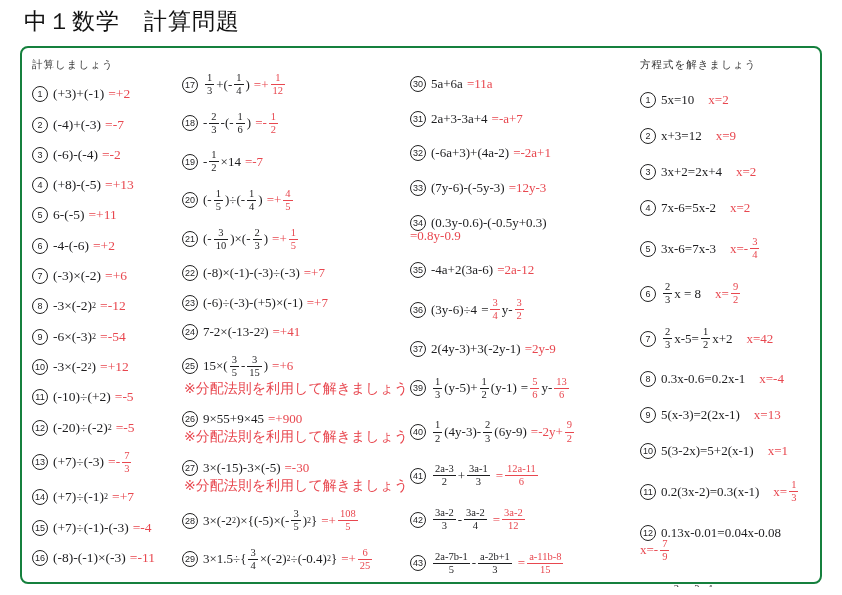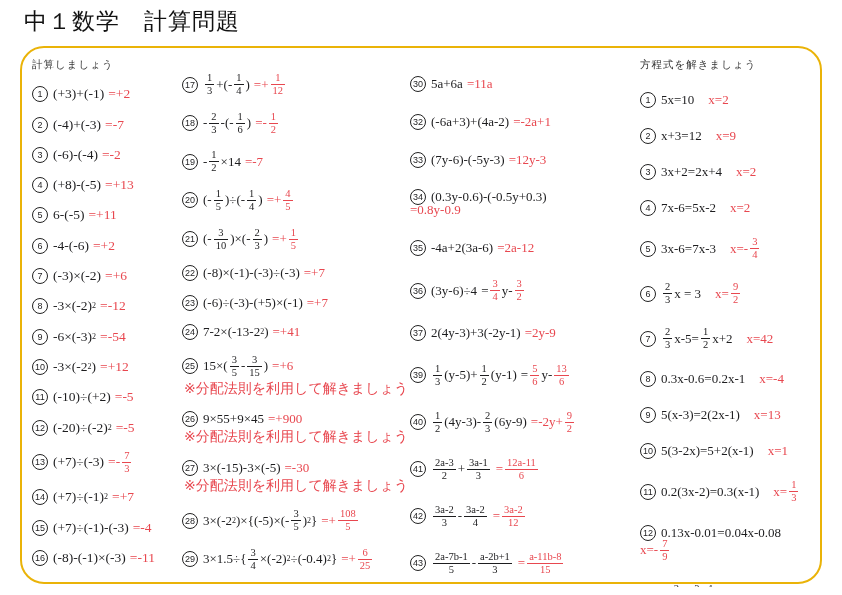--- a/index.html
+++ b/index.html
@@ -1,21 +1,21 @@
 <!DOCTYPE html>
 <html style="--red: #e8474f;"><head>
 <meta charset="utf-8">
 <style>
   html,body{margin:0;padding:0;background:#fff;}
   .sheet{position:relative;width:842px;height:587px;background:#fff;overflow:hidden;
          font-family:"Liberation Serif","DejaVu Serif",serif;color:#1d1d1f;}
   .title{position:absolute;left:24px;top:6px;font-size:23px;letter-spacing:1px;
          font-family:"Liberation Sans","DejaVu Sans",sans-serif;color:#111;}
   .frame{position:absolute;left:20px;top:46px;width:798px;height:534px;
-         border:2px solid #eab308;border-radius:24px;}
+         border:2px solid #15803d;border-radius:8px;}
   .colhdr{font-size:10.5px;color:#333;font-family:"Liberation Sans","DejaVu Sans",sans-serif;
           letter-spacing:1px;}
   .col{position:absolute;display:flex;flex-direction:column;justify-content:space-between;}
   #col1{left:10px;top:10px;width:158px;height:508px;}
   #col2{left:160px;top:24px;width:242px;height:500px;}
   #col3{left:388px;top:28px;width:232px;height:500px;}
   #col4{left:618px;top:10px;width:176px;height:512px;gap:20px;}
   .prob{display:block;}
   .pline{display:flex;align-items:center;font-size:13px;white-space:nowrap;}
   #col1 .pline{font-size:13.5px;}
@@ -485,20 +485,31 @@
             <span class="q">
               <span>5a+6a</span>
             </span>
             <span class="a">
               <span class="red">=11a</span>
             </span>
           </div>
         </div>
         <div class="prob">
           <div class="pline">
+            <span class="pnum">31</span>
+            <span class="q">
+              <span>2a+3-3a+4</span>
+            </span>
+            <span class="a">
+              <span class="red">=-a+7</span>
+            </span>
+          </div>
+        </div>
+        <div class="prob">
+          <div class="pline">
             <span class="pnum">32</span>
             <span class="q">
               <span>(-6a+3)+(4a-2)</span>
             </span>
             <span class="a">
               <span class="red">=-2a+1</span>
             </span>
           </div>
         </div>
         <div class="prob">
@@ -751,21 +762,21 @@
           </div>
         </div>
         <div class="prob">
           <div class="pline">
             <span class="pnum">6</span>
             <span class="q">
               <span class="fr">
                 <span class="nu">2</span>
                 <span class="de">3</span>
               </span>
-              <span>x = 3</span>
+              <span>x = 8</span>
             </span>
             <span class="a">
               <span class="red">x=</span>
               <span class="fr red">
                 <span class="nu">9</span>
                 <span class="de">2</span>
               </span>
             </span>
           </div>
         </div>

